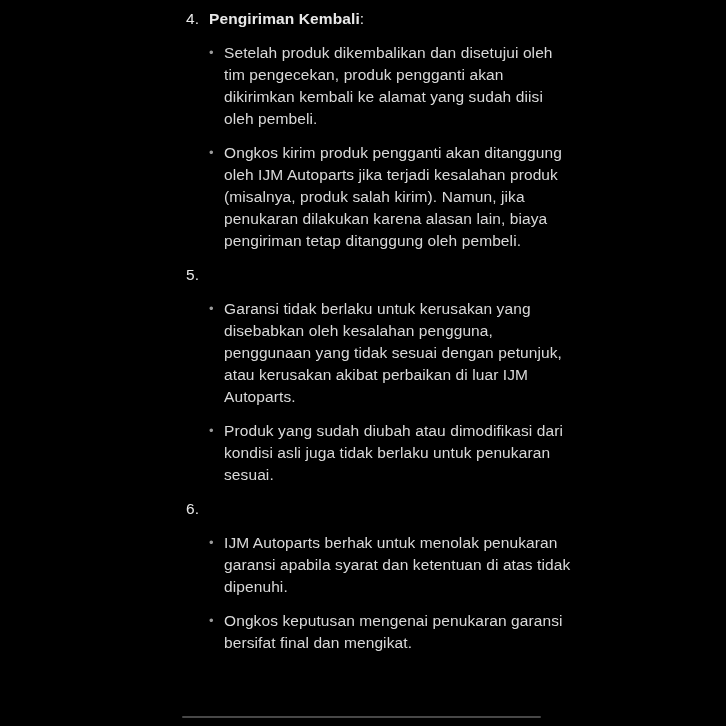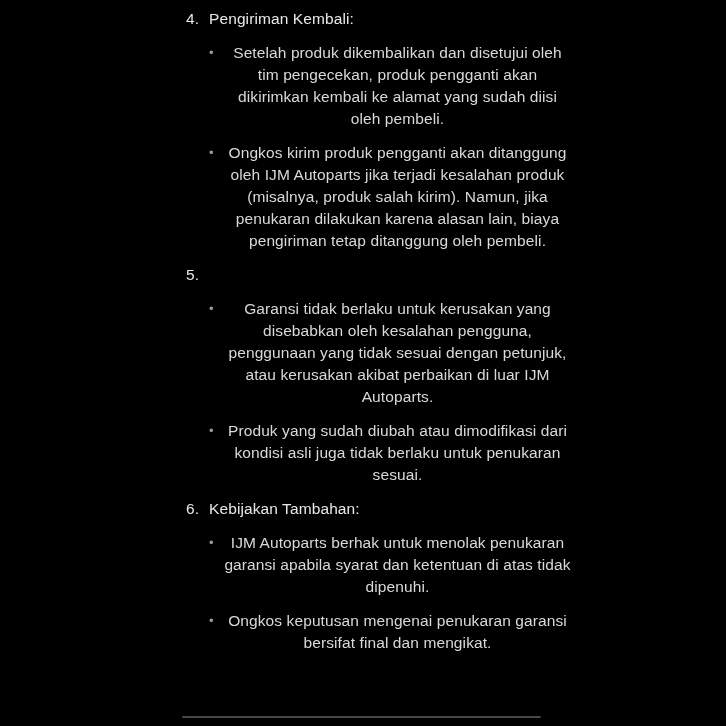--- a/index.html
+++ b/index.html
@@ -28,41 +28,40 @@
   .section-heading {
     display: flex;
     margin-bottom: 12px;
     color: #e8e8e8;
   }
   .section-number {
     width: 23px;
     flex: 0 0 23px;
     font-weight: 400;
   }
-  .section-title { font-weight: 400; }
+  .section-title { font-weight: 700; }
   .section-colon { font-weight: 400; }
   .bullets {
     margin: 0 0 0 23px;
     padding: 0;
   }
   .bullet {
     display: flex;
     margin-bottom: 12px;
   }
   .bullet-marker {
     flex: 0 0 15px;
     width: 15px;
     color: #9b9b9b;
     font-size: 13px;
     line-height: 22px;
   }
   .bullet-text {
     flex: 1;
     max-width: 347px;
-    text-align: center;
   }
   .bottom-divider {
     position: absolute;
     left: 182px;
     bottom: 8px;
     width: 359px;
     height: 2px;
     background: #474747;
     border-radius: 1px;
   }
@@ -101,21 +100,20 @@
       <div class="bullet">
         <span class="bullet-marker">•</span>
         <span class="bullet-text">Produk yang sudah diubah atau dimodifikasi dari kondisi asli juga tidak berlaku untuk penukaran sesuai.</span>
       </div>
     </div>
   </div>
 
   <div class="section">
     <div class="section-heading">
       <span class="section-number">6.</span>
-      <span><span class="section-title">Kebijakan Tambahan</span><span class="section-colon">:</span></span>
     </div>
     <div class="bullets">
       <div class="bullet">
         <span class="bullet-marker">•</span>
         <span class="bullet-text">IJM Autoparts berhak untuk menolak penukaran garansi apabila syarat dan ketentuan di atas tidak dipenuhi.</span>
       </div>
       <div class="bullet">
         <span class="bullet-marker">•</span>
         <span class="bullet-text">Ongkos keputusan mengenai penukaran garansi bersifat final dan mengikat.</span>
       </div>

